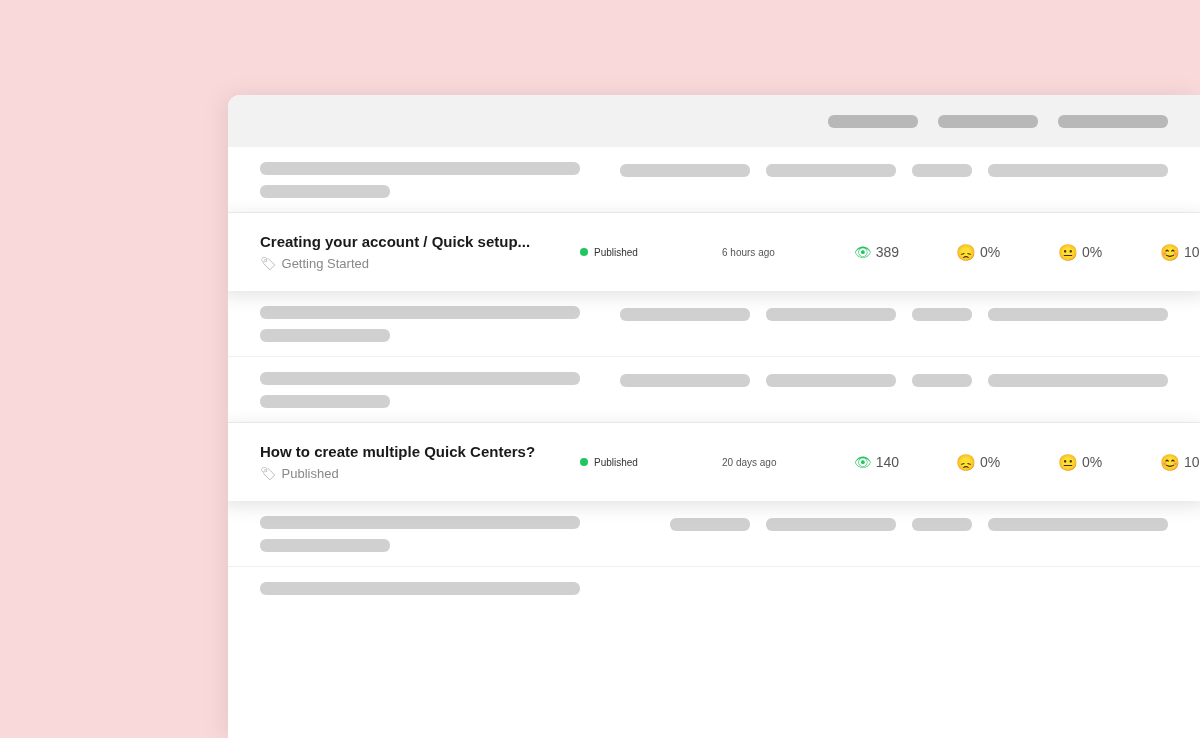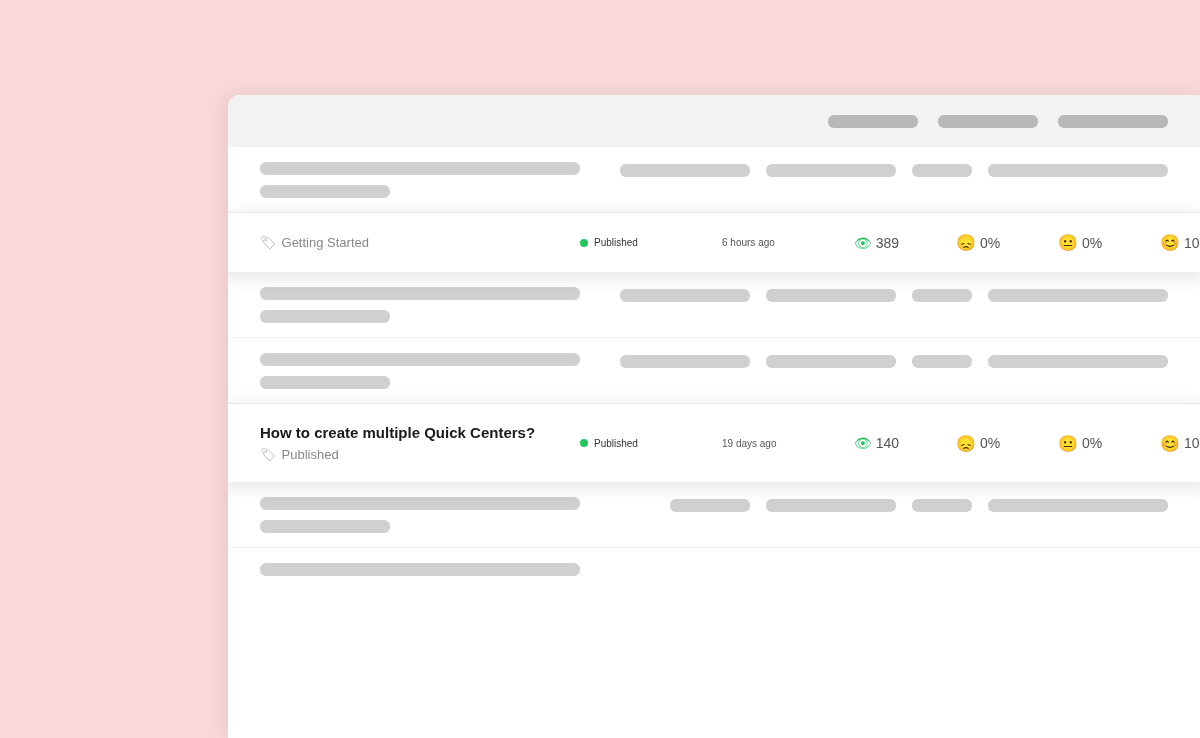--- a/index.html
+++ b/index.html
@@ -177,20 +177,21 @@
         <span class="bar bar-xxl"></span>
       </div>
     </div>
     <div class="bottom-line">
       <span class="bar bar-md"></span>
     </div>
   </div>
 
   <div class="article-card">
     <div class="article-info">
+      <div class="article-title">Creating your account / Quick setup...</div>
       <div class="article-tag">
         <span class="tag-icon">🏷</span>
         <span>Getting Started</span>
       </div>
     </div>
     <div class="article-meta">
       <div class="status-badge">
         <span class="status-dot"></span>
         <span>Published</span>
       </div>
@@ -254,21 +255,21 @@
       <div class="article-tag">
         <span class="tag-icon">🏷</span>
         <span>Published</span>
       </div>
     </div>
     <div class="article-meta">
       <div class="status-badge">
         <span class="status-dot"></span>
         <span>Published</span>
       </div>
-      <div class="time-ago">19 days ago</div>
+      <div class="time-ago">20 days ago</div>
       <div class="stat">
         <span class="stat-views">👁</span>
         <span>140</span>
       </div>
       <div class="stat">
         <span class="emoji">😞</span>
         <span>0%</span>
       </div>
       <div class="stat">
         <span class="emoji">😐</span>

